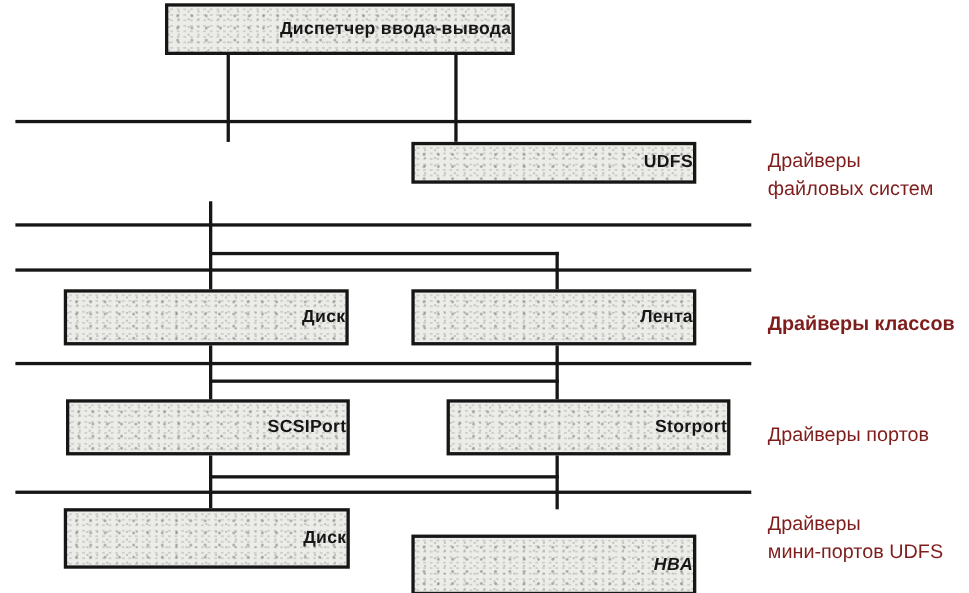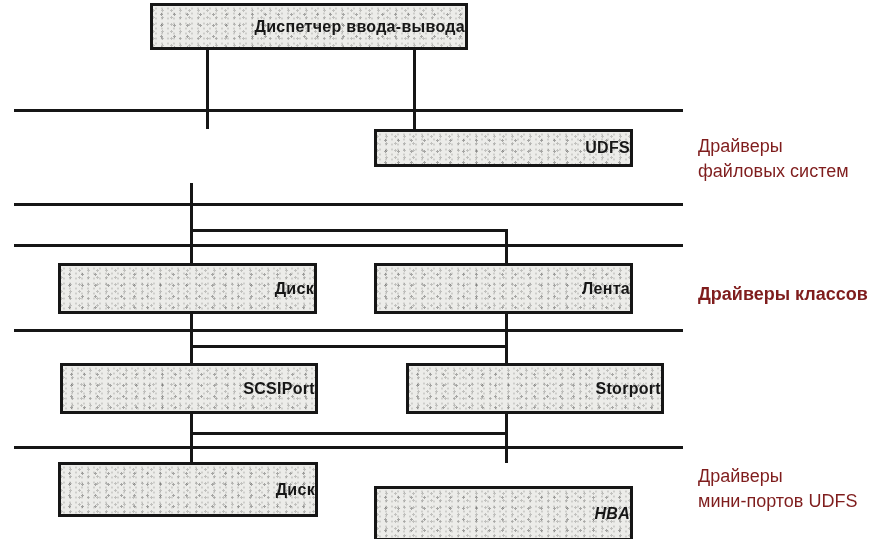--- a/index.html
+++ b/index.html
@@ -98,20 +98,24 @@
   <div class="vline" style="left:505px; top:314px; height:51px;"></div>
   <div class="hline" style="left:14px; top:329px; width:669px;"></div>
   <div class="hline" style="left:190px; top:345px; width:318px;"></div>
 
   <div class="box" style="left:60px; top:363px; width:258px; height:51px;padding-left:48px;">
     <span>SCSIPort</span>
   </div>
   <div class="box" style="left:374px; top:363px; width:258px; height:51px;margin-left:32px;">
     <span>Storport</span>
   </div>
+  <div class="caption" style="top:383px;">
+    <div>Драйверы портов</div>
+    <div></div>
+  </div>
 
   <div class="vline" style="left:190px; top:414px; height:49px;"></div>
   <div class="vline" style="left:505px; top:414px; height:49px;"></div>
   <div class="hline" style="left:190px; top:432px; width:318px;"></div>
   <div class="hline" style="left:14px; top:446px; width:669px;"></div>
 
   <div class="box" style="left:58px; top:462px; width:260px; height:55px;">
     <span>Диск</span>
   </div>
   <div class="box" style="left:374px; top:486px; width:259px; height:55px;font-style:italic;">

